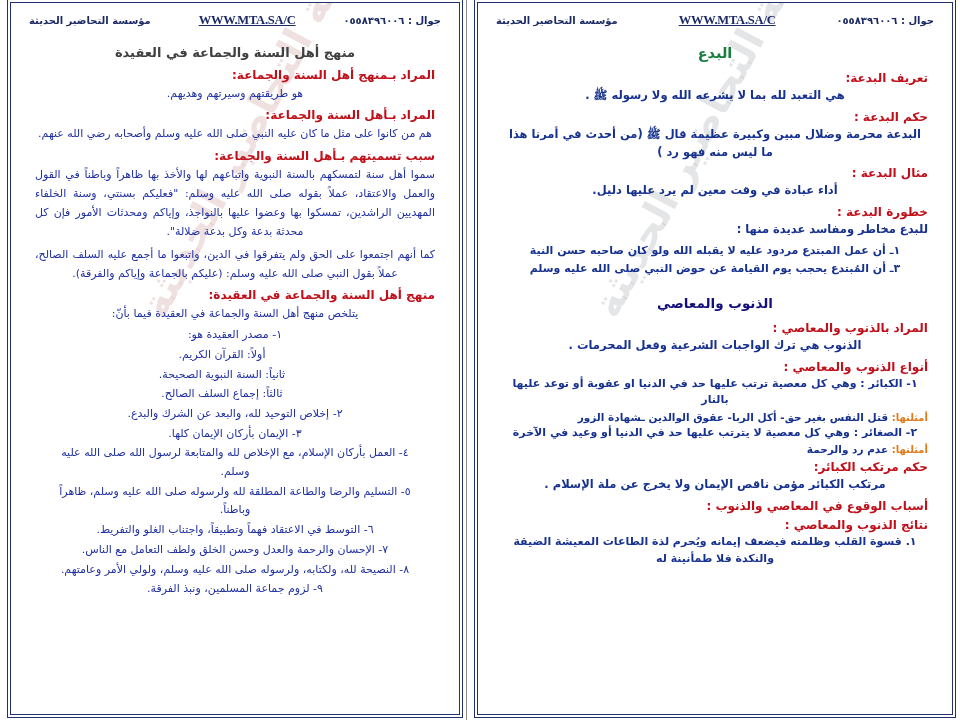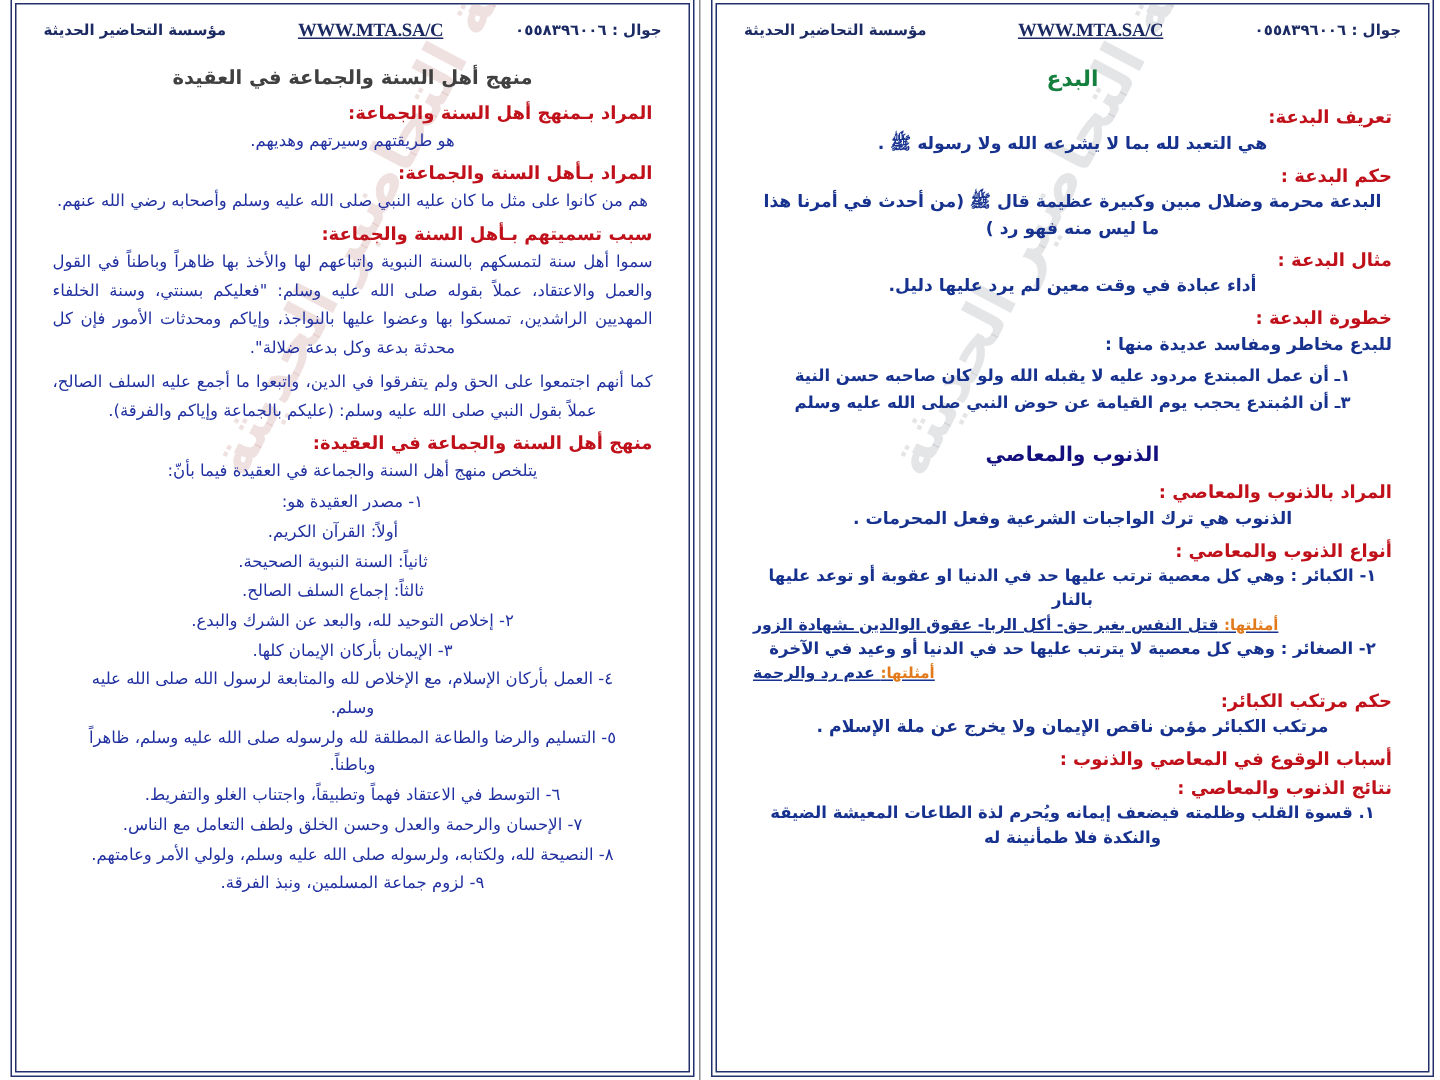--- a/index.html
+++ b/index.html
@@ -215,22 +215,21 @@
   .ex-label {
     color: #e2791a;
     font-weight: bold;
     font-size: 10px;
   }
   .ex-line {
     font-size: 10.5px;
     font-weight: bold;
     color: #17328e;
     margin: 2px 0 2px 0;
-    text-align: left;
-    text-decoration: underline;
+    text-align: right;
   }
 </style>
 </head>
 <body>
 
 <div class="spread">
 
   <div class="page-slot slot-left">
     <div class="page page-left">
 

